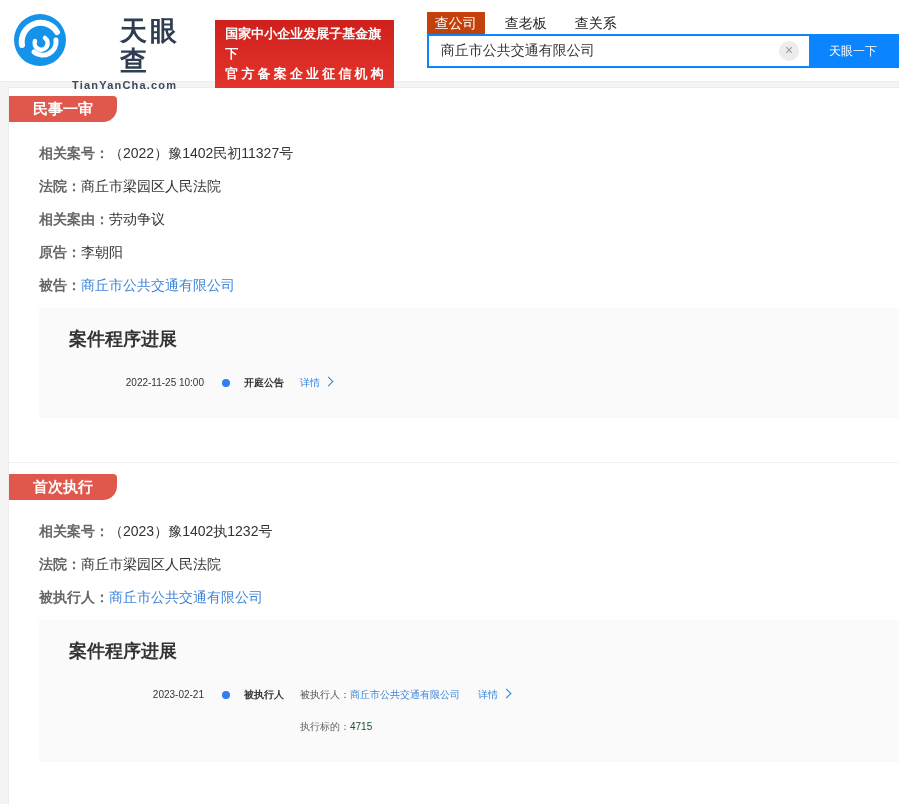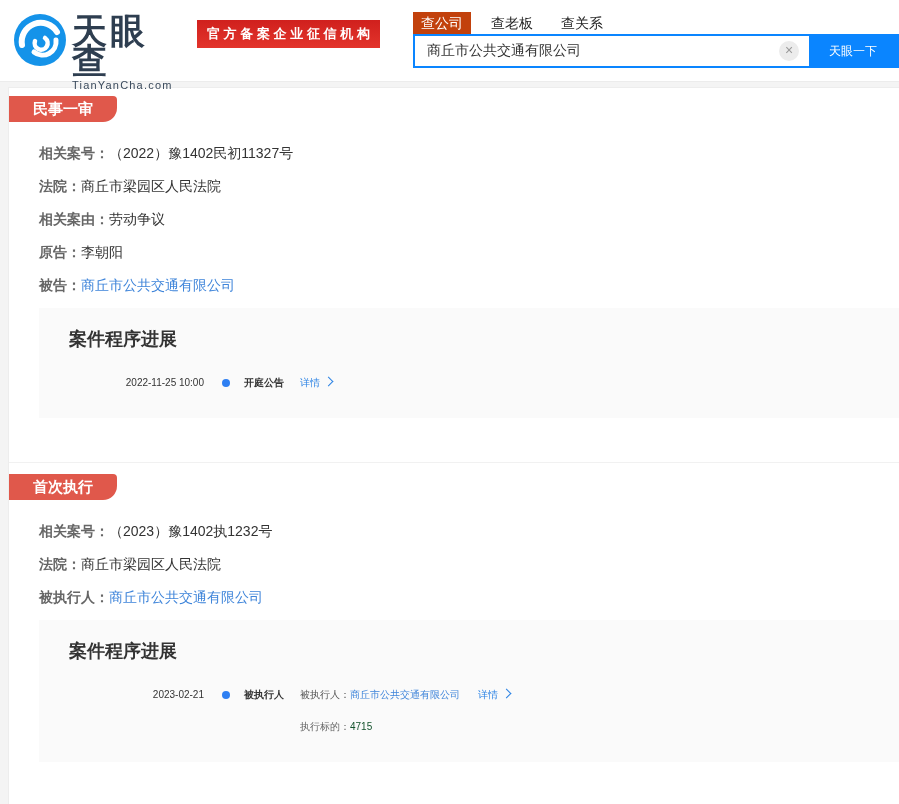--- a/index.html
+++ b/index.html
@@ -4,22 +4,22 @@
 <style>
   * { margin:0; padding:0; box-sizing:border-box; }
   html,body { width:899px; height:804px; background:#f4f4f4; overflow:hidden;
               font-family:"Liberation Sans", sans-serif; }
   
   .site-header { background:#fff; height:82px; border-bottom:1px solid #ececec;
                  display:flex; align-items:flex-start; padding-left:14px; }
   .logo { display:flex; margin-top:14px; cursor:pointer; }
   .logo-circle { width:52px; height:52px; flex:0 0 52px; }
   .logo-text { margin-left:6px; margin-top:2px; }
-  .brand-cn { font-size:35px; font-weight:bold; color:#2e3e50; letter-spacing:3px; line-height:30px; }
-  .brand-en { font-size:11px; font-weight:normal; color:#3a4a5c; letter-spacing:1.2px; margin-top:3px; }
+  .brand-cn { font-size:27px; font-weight:bold; color:#2e3e50; letter-spacing:3px; line-height:30px;margin-left:48px; }
+  .brand-en { font-size:11px; font-weight:bold; color:#3a4a5c; letter-spacing:1.2px; margin-top:3px; }
   .promo { margin-left:12px; margin-top:20px; background:linear-gradient(180deg,#d0201d,#e3342b);
            color:#fff; font-size:13px; font-weight:bold; padding:4px 10px; line-height:20px; width:184px; }
   .promo-line2 { text-align:justify; text-align-last:justify; }
   
   .search-area { width:489px; margin-left:33px; margin-top:12px; }
   .tabs { display:flex; }
   .tab { font-size:14px; padding:3px 8px; margin-right:12px; color:#222; cursor:pointer; line-height:16px; }
   .tab.active { background:#c2410c; color:#fff; padding:3px 8px; }
   .search-row { display:flex; border:2px solid #0a85ff; height:34px; background:#fff; align-items:center; }
   .search-row input { flex:1; border:none; outline:none; font-size:14px; color:#333;
@@ -72,20 +72,21 @@
           <path d="M21 27 a6.5 6.5 0 1 0 10 -3" stroke-width="4.5"></path>
         </g>
       </svg>
     </div>
     <div class="logo-text">
       <div class="brand-cn">天眼查</div>
       <div class="brand-en">TianYanCha.com</div>
     </div>
   </div>
   <div class="promo">
+    <div class="promo-line1">国家中小企业发展子基金旗下</div>
     <div class="promo-line2">官方备案企业征信机构</div>
   </div>
   <div class="search-area">
     <div class="tabs" id="tabs">
         <div class="tab active">查公司</div>
         <div class="tab">查老板</div>
         <div class="tab">查关系</div>
       </div>
     <div class="search-row">
       <input id="search-input" value="商丘市公共交通有限公司" style="">

